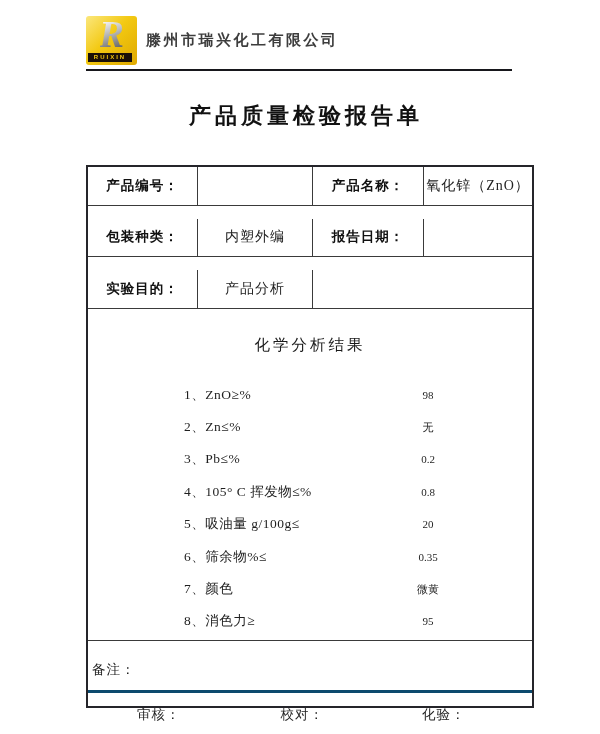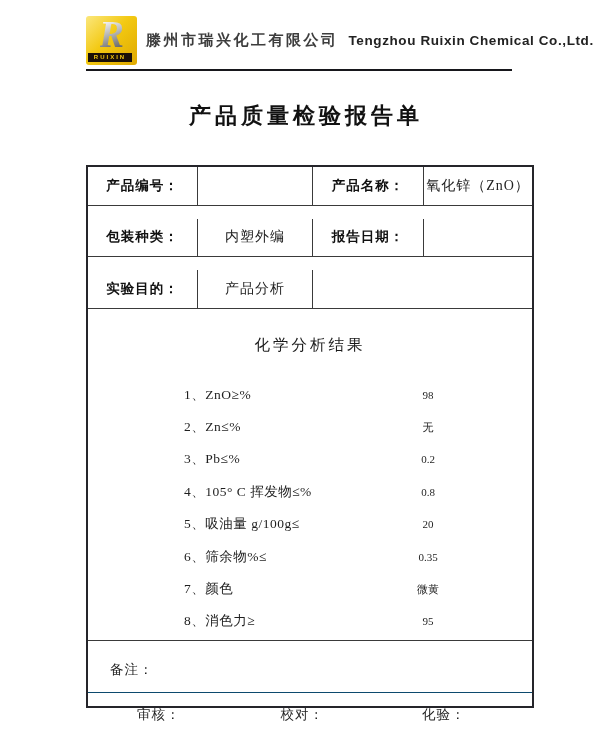--- a/index.html
+++ b/index.html
@@ -49,39 +49,38 @@
   .c3{width:111px;border-right:1px solid #3a3a3a;}
   .c4{flex:1;letter-spacing:0.5px;}
 
   .analysis{height:318px;flex:none;border-bottom:1px solid #3a3a3a;}
   .analysis-heading{margin-top:13px;text-align:center;font-size:15.5px;letter-spacing:3px;color:#1a1a1a;}
   .items{margin-top:23px;}
   .item{position:relative;height:32.4px;display:flex;align-items:center;}
   .item-label{margin-left:96px;font-size:13.5px;letter-spacing:0.5px;color:#1f1f1f;white-space:pre;}
   .item-value{position:absolute;left:295px;width:90px;text-align:center;font-size:11px;color:#1f1f1f;}
 
-  .remarks{height:39px;flex:none;border-bottom:1px solid #0c4a6e;box-sizing:border-box;
-    padding:7px 0 0 22px;font-size:13.5px;letter-spacing:1px;color:#1f1f1f;}
+  .remarks{height:39px;flex:none;border-bottom:3px solid #0c4a6e;box-sizing:border-box;
+    padding:7px 0 0 4px;font-size:13.5px;letter-spacing:1px;color:#1f1f1f;}
   .signatures{flex:1;display:flex;align-items:center;font-size:13.5px;letter-spacing:1px;color:#1f1f1f;padding-left:40px;}
   .sig-review{margin-left:9px;}
   .sig-proofread{margin-left:100px;}
   .sig-assay{margin-left:98px;}
 </style>
 </head>
 <body>
 
 <div class="page">
 
   <div class="header">
     <div class="logo">
       <span class="logo-r">R</span>
       <span class="logo-strip">RUIXIN</span>
     </div>
     <span class="company-cn">滕州市瑞兴化工有限公司</span>
-    <span class="company-en">Tengzhou Ruixin Chemical Co.,Ltd.</span>
   </div>
   <div class="header-rule"></div>
 
   <h1 class="title">产品质量检验报告单</h1>
 
   <div class="table">
 
     <div class="info-row">
       <div class="cell lbl c1">产品编号：</div>
       <div class="cell val c2"></div>

